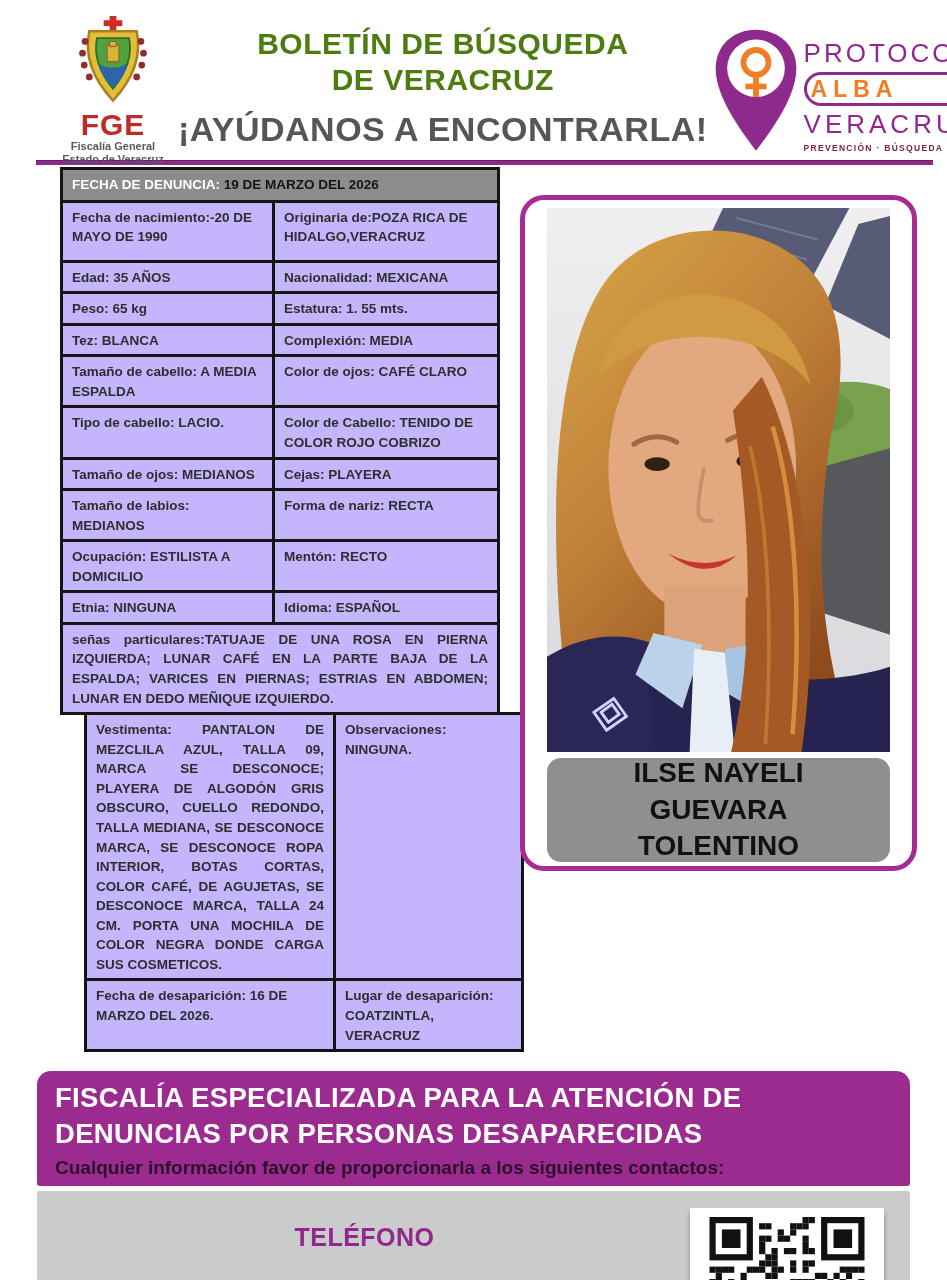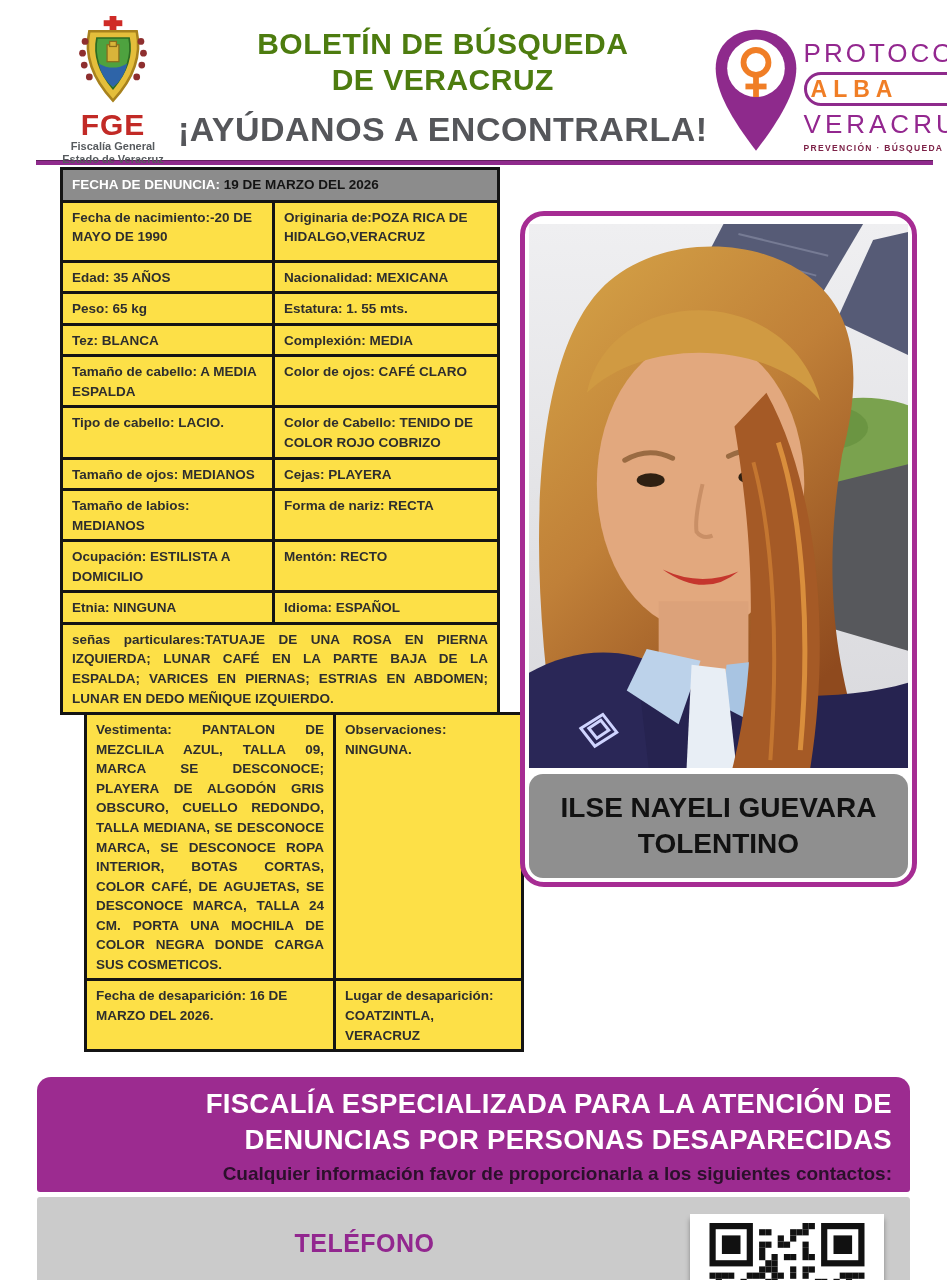--- a/index.html
+++ b/index.html
@@ -23,38 +23,38 @@
   .alba-pill { position:relative; border:3px solid #8E2A8C; border-radius:17px; height:34px; margin-top:3px;
                display:flex; align-items:center; width:196px; }
   .alba-word { color:#F07E26; font-weight:900; font-size:23px; letter-spacing:6px; padding-left:4px; }
   .alba-veracruz { color:#93278F; font-size:26px; letter-spacing:4px; font-weight:400; margin-top:3px; }
   .alba-tagline { color:#7D2248; font-size:8.5px; font-weight:900; letter-spacing:1.3px; margin-top:3px; white-space:nowrap; }
   .purple-rule { height:5px; background:#8F2A8C; margin:2px 14px 0 36px; border-top:1px solid #63205f; }
   
   .main { display:flex; padding:0 30px 0 60px; gap:20px; margin-top:2px; }
   .left-col { width:440px; flex:none; }
   table { border-collapse:collapse; width:100%; }
-  td { border:3px solid #141414; background:#fde047; padding:5px 9px 4px;
+  td { border:3px solid #141414; background:#c4b5fd; padding:5px 9px 4px;
        font-size:13.5px; font-weight:bold; color:#2e2e2e; vertical-align:top; line-height:1.45; }
   .tbl-b { margin-top:-3px;margin-left:24px; }
   td.hdr { background:#8C8C8C; padding:5px 9px; }
   .hdr-label { color:#ffffff; }
   .hdr-value { color:#141414; }
   td.justify { text-align:justify; }
   
-  .photo-card { width:397px; flex:none; margin-top:44px; border:5px solid #A62C93; border-radius:24px;
-                background:#fff; padding:8px 4px 10px; height:676px; }
+  .photo-card { width:397px; flex:none; margin-top:28px; border:5px solid #A62C93; border-radius:24px;
+                background:#fff; padding:8px 22px 10px; height:676px; }
   .photo-frame { height:544px; overflow:hidden; }
   .photo-frame svg { display:block; width:100%; height:100%; }
   .name-panel { margin-top:6px; background:#8F8F8F; border-radius:14px; height:104px;
                 display:flex; align-items:center; justify-content:center; text-align:center;
                 font-weight:900; font-size:28px; color:#111; line-height:1.3; padding:0 26px; }
   
-  .banner { margin:25px 37px 0; background:#9C2B90; border-radius:14px 14px 3px 3px;
-            text-align:right; padding:9px 18px 7px; }
+  .banner { margin:19px 37px 0; background:#9C2B90; border-radius:14px 14px 3px 3px;
+            text-align:left; padding:9px 18px 7px; }
   .banner-title { color:#fff; font-weight:900; font-size:27.5px; line-height:1.3; letter-spacing:0.3px; }
   .banner-sub { color:#2B102B; font-weight:900; font-size:19px; margin-top:5px; }
   .contact-box { margin:5px 37px 0; background:#CBCBCB; border-radius:3px 3px 18px 18px;
                  height:208px; position:relative; }
   .contact-col { position:absolute; left:0; top:0; width:655px; text-align:center; padding-top:32px; }
   .phone-label { color:#92278F; font-weight:900; font-size:25px; letter-spacing:0.5px; }
   .qr-box { position:absolute; right:26px; top:17px; width:194px; height:173px; background:#fff;
             padding:9px 12px; box-shadow:0 5px 5px rgba(0,0,0,0.35); }
   .qr-box svg { width:100%; height:100%; display:block; }
 </style>

